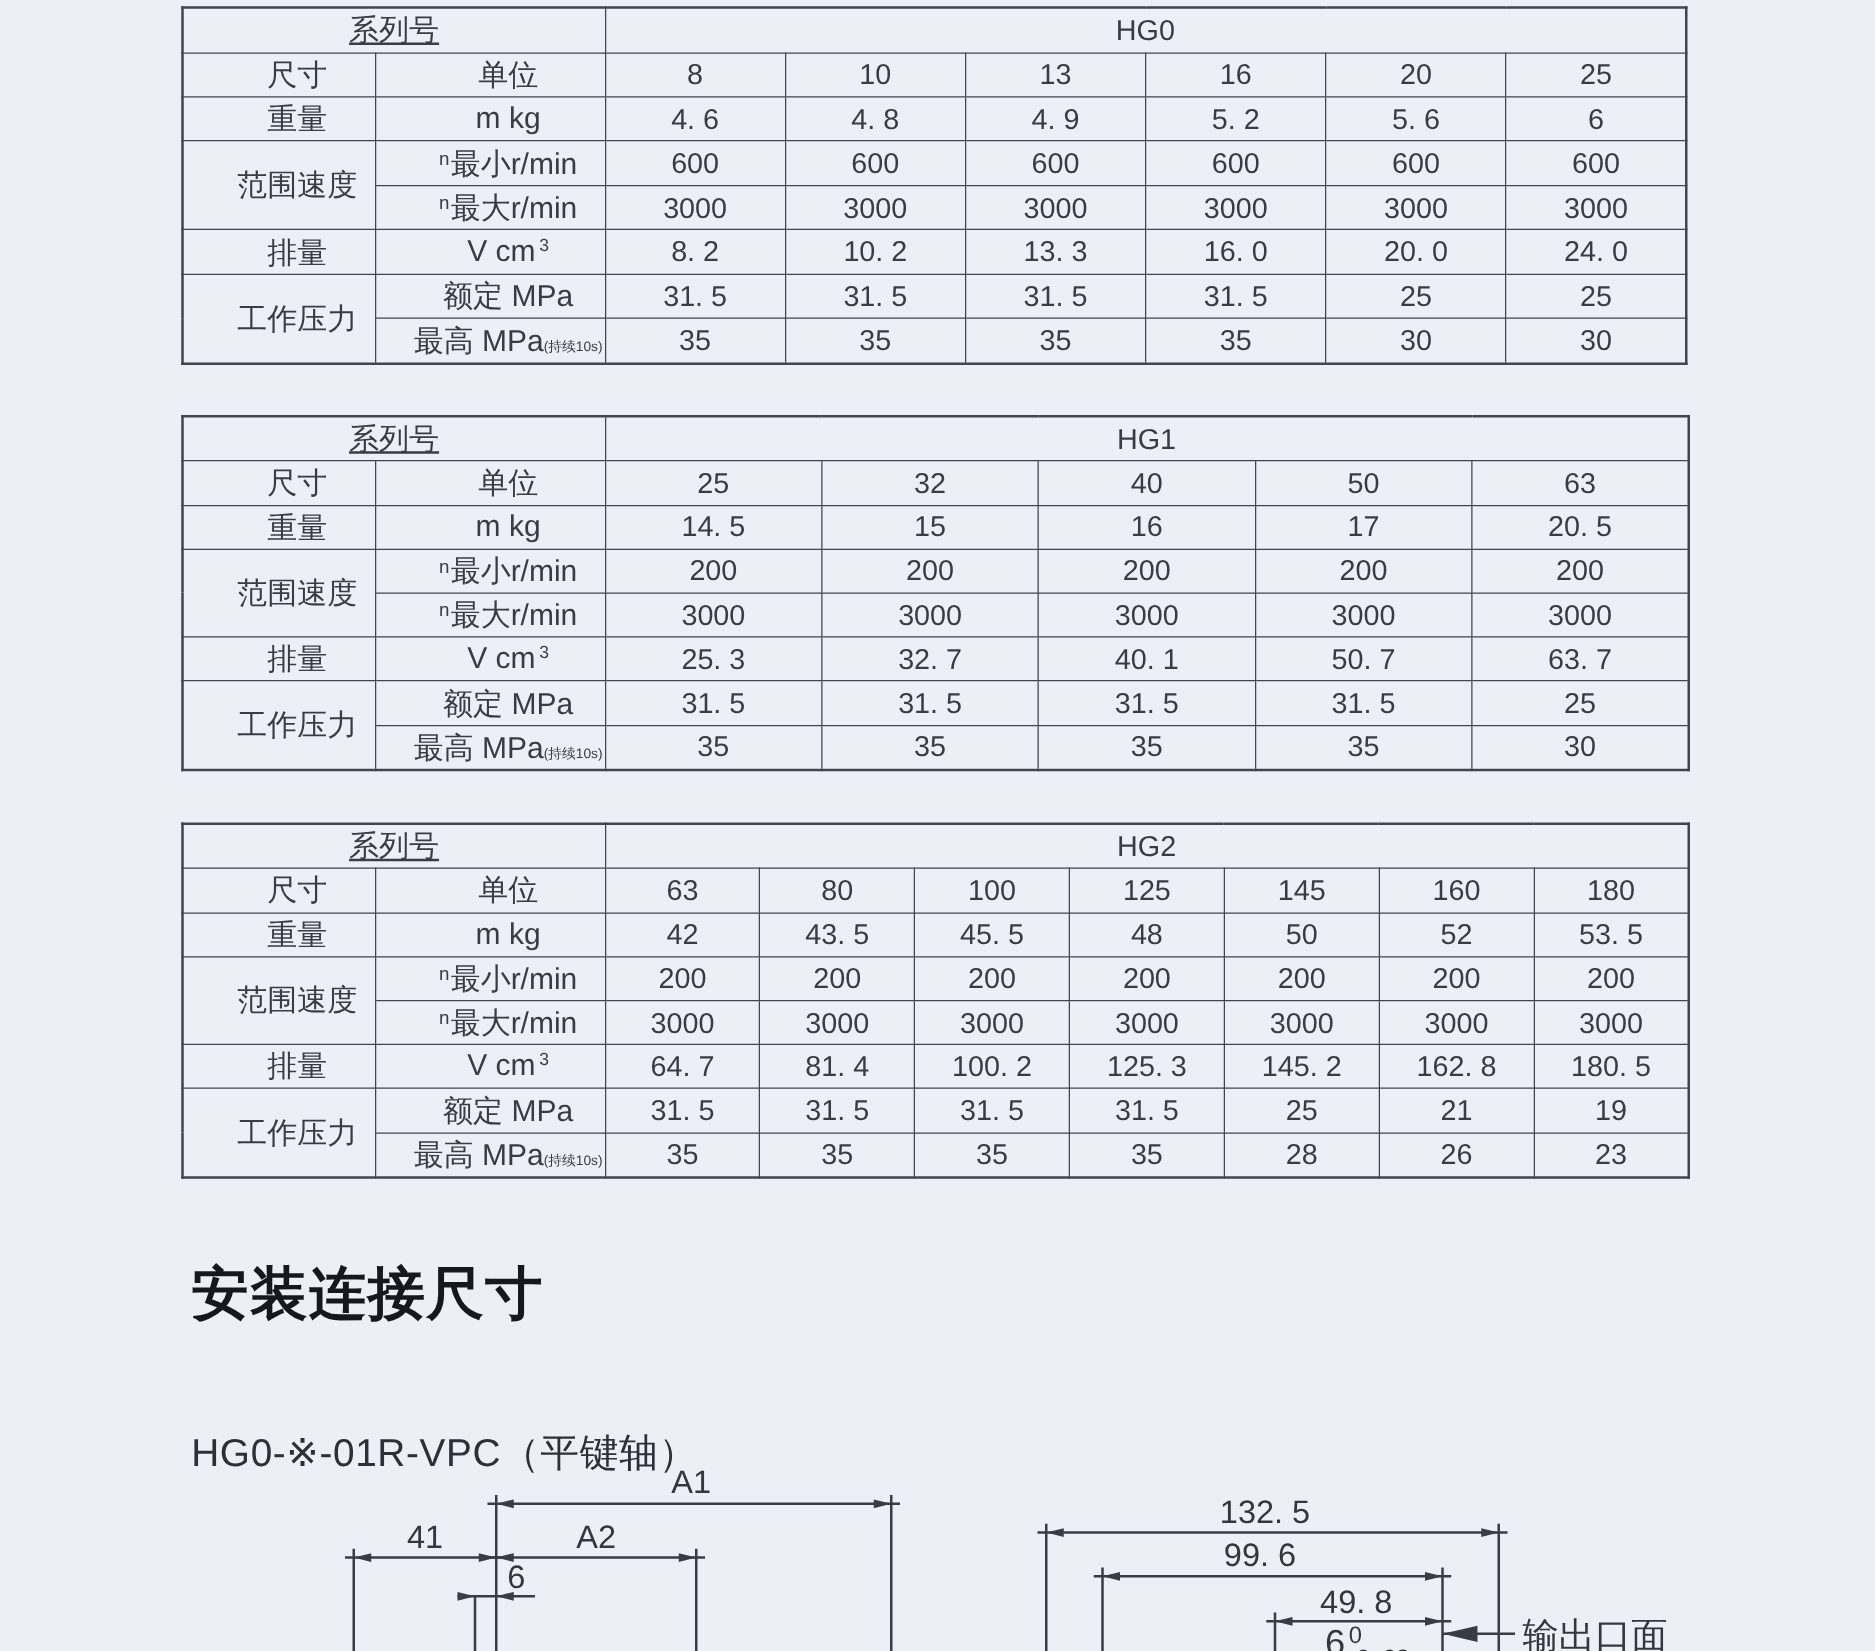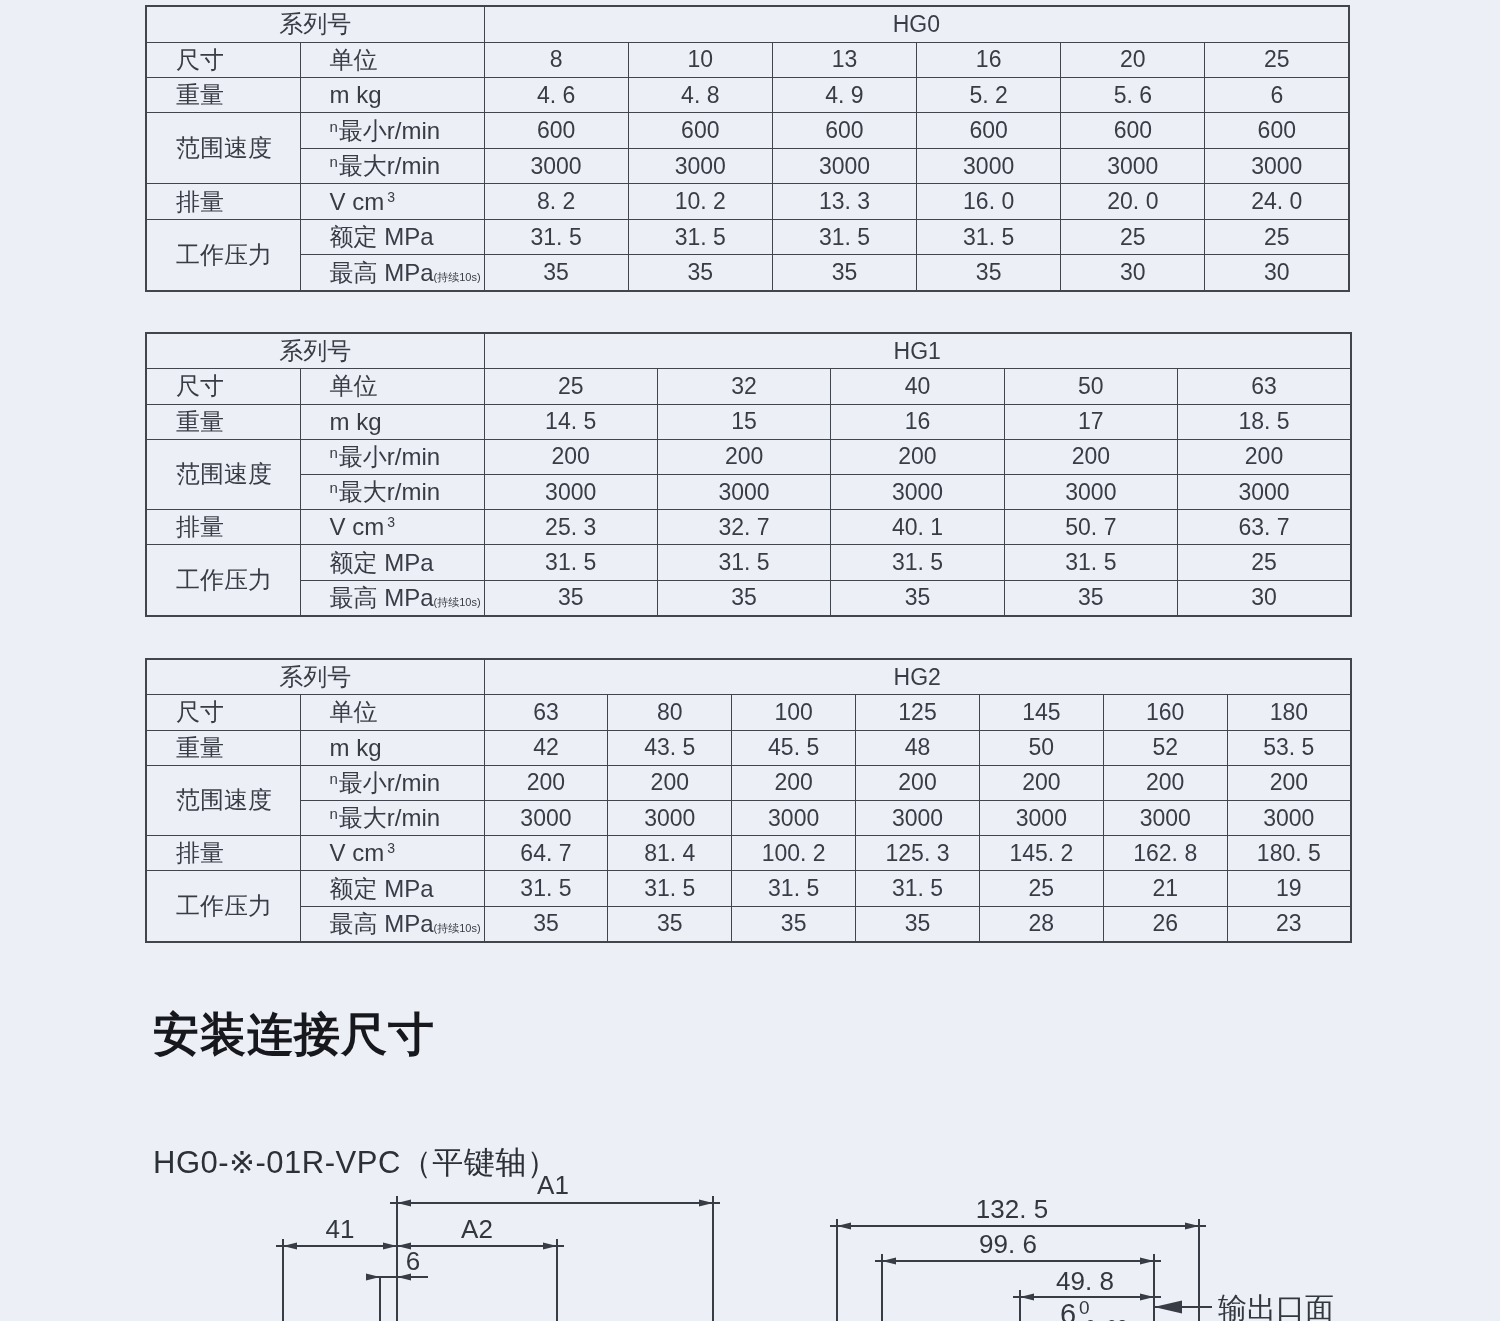--- a/index.html
+++ b/index.html
@@ -20,25 +20,25 @@
   table.spec td{
     border:1.5px solid #41454d;
     text-align:center;
     font-size:23px;
     padding:0;
     color:#383c44;
     overflow:hidden;
     white-space:nowrap;
   }
   table.spec td.lab{
-    text-align:left;
+    text-align:center;
     padding-left:29px;
     font-size:24px;
   }
-  table.spec td.center{text-align:center;padding-left:0;}
+  table.spec td.center{text-align:center;padding-left:0;text-decoration:underline;}
   .supn{font-size:15px;position:relative;top:-7px;margin-right:1px;}
   .sup3{font-size:14px;position:relative;top:-8px;margin-left:3px;}
   .smallnote{font-size:11px;}
 
   
   .heading{
     position:absolute;left:153px;top:1004px;
     font-size:46px;font-weight:700;color:#16181d;
     letter-spacing:1px;
   }
@@ -177,21 +177,21 @@
             <td class="val">50</td>
             <td class="val">63</td>
           </tr>
           <tr>
             <td class="lab">重量</td>
             <td class="lab">m kg</td>
             <td class="val">14. 5</td>
             <td class="val">15</td>
             <td class="val">16</td>
             <td class="val">17</td>
-            <td class="val">18. 5</td>
+            <td class="val">20. 5</td>
           </tr>
           <tr>
             <td class="lab" rowspan="2">范围速度</td>
             <td class="lab"><span class="supn">n</span><span>最小r/min</span></td>
             <td class="val">200</td>
             <td class="val">200</td>
             <td class="val">200</td>
             <td class="val">200</td>
             <td class="val">200</td>
           </tr>

